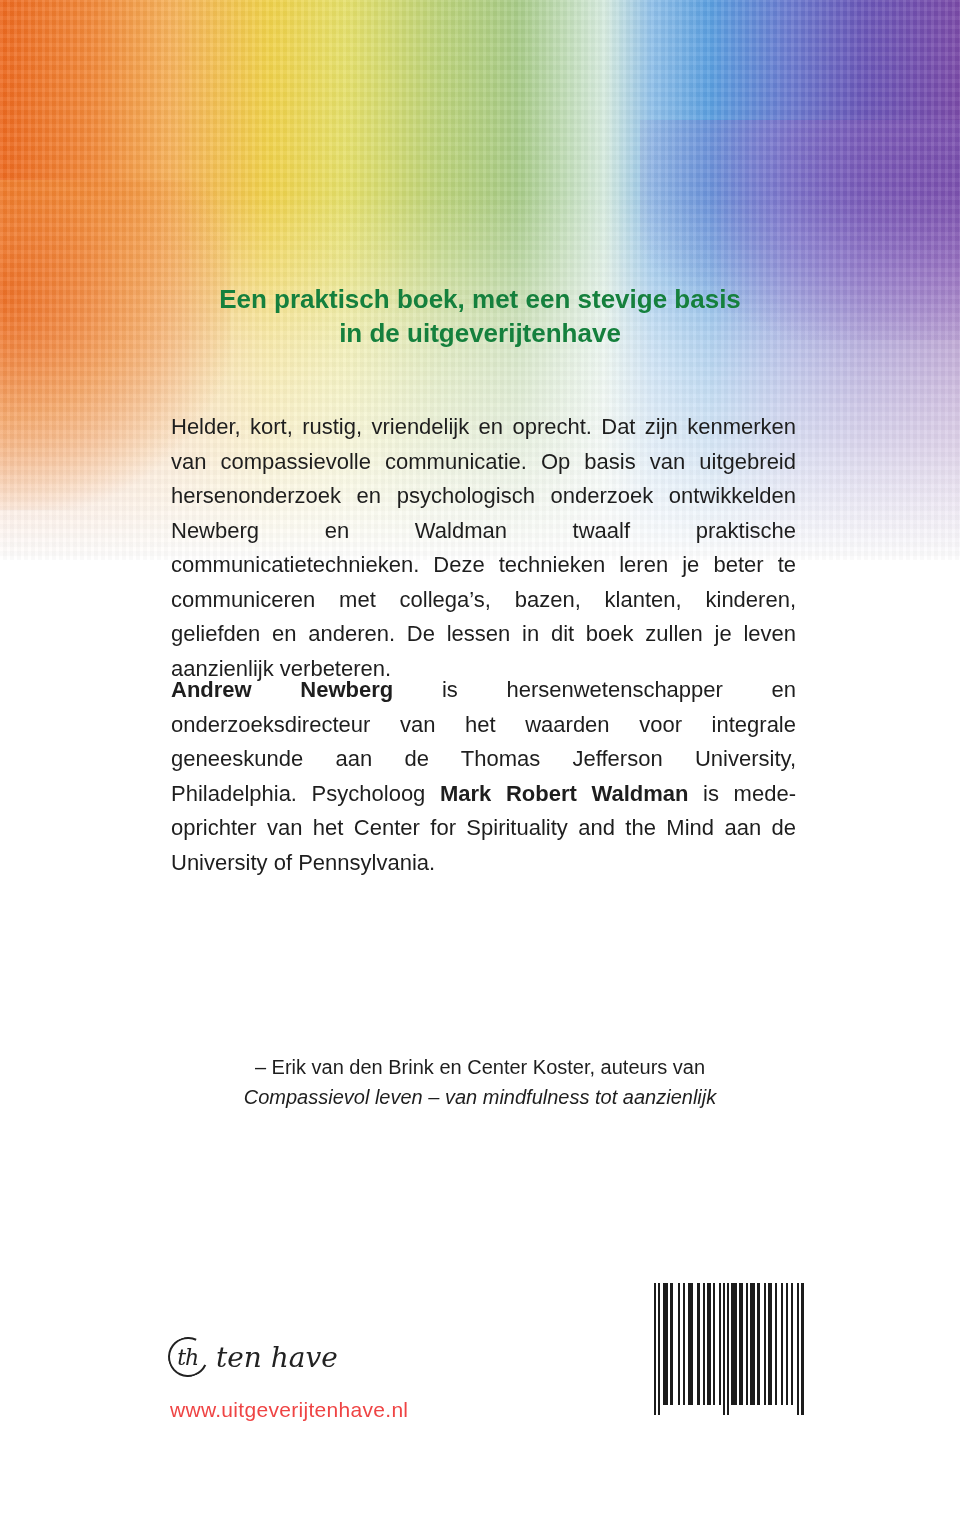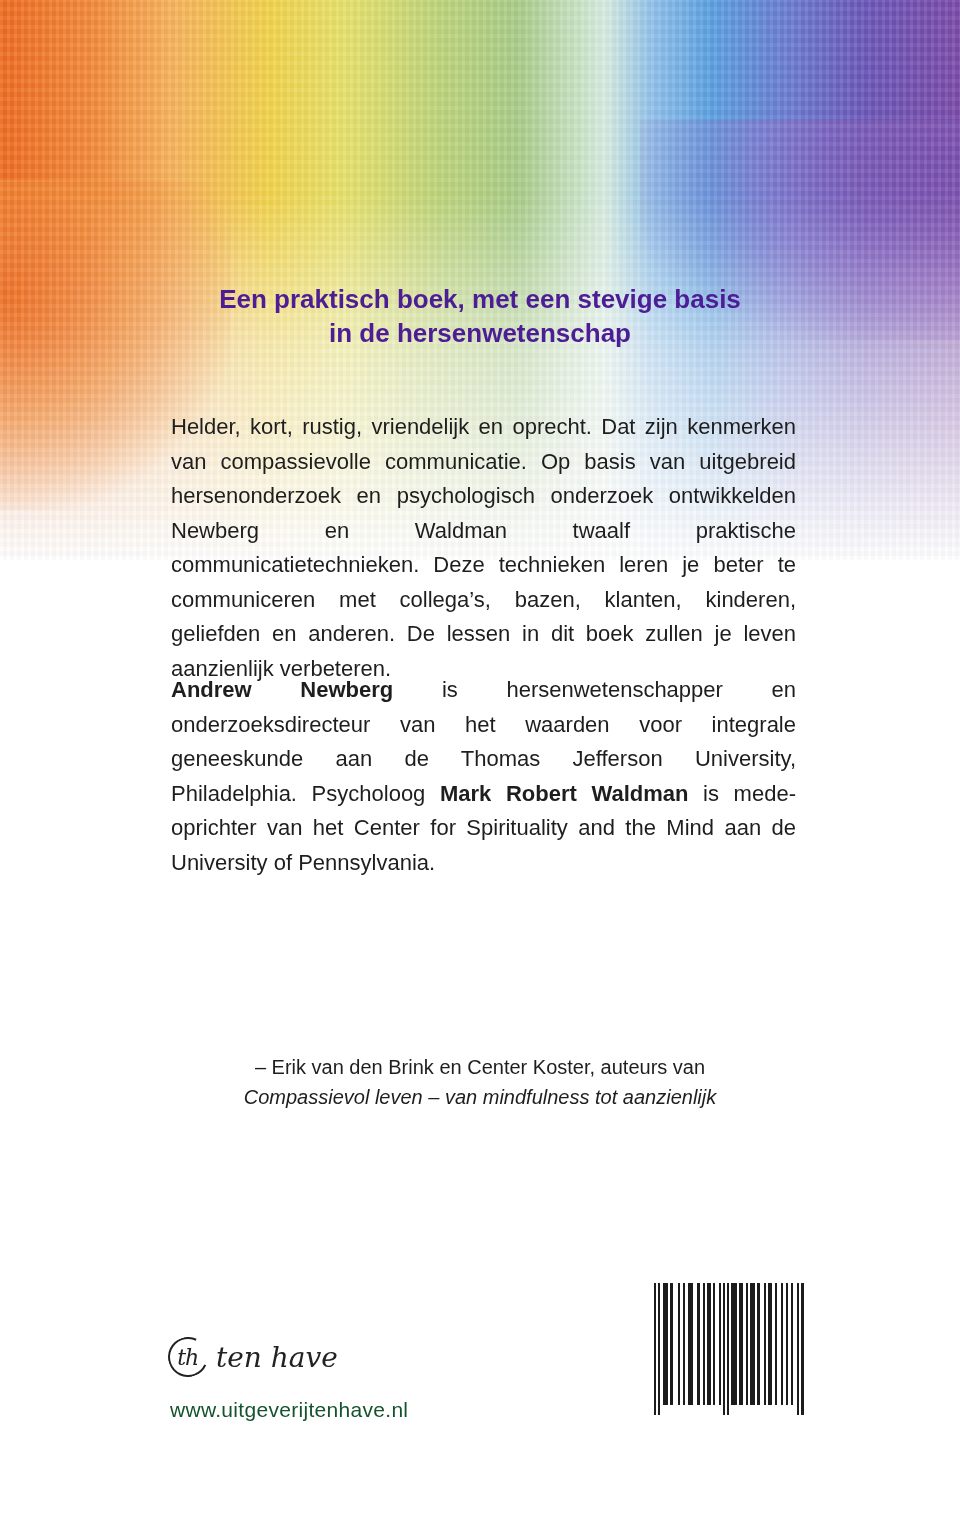--- a/index.html
+++ b/index.html
@@ -29,21 +29,21 @@
   .texture {
     position: absolute; left: 0; top: 0; width: 960px; height: 560px;
     background-image:
       repeating-linear-gradient(90deg, rgba(255,255,255,0.08) 0 3px, rgba(0,0,0,0.02) 3px 7px),
       repeating-linear-gradient(0deg, rgba(255,255,255,0.06) 0 4px, rgba(0,0,0,0.015) 4px 9px);
   }
   .content { position: absolute; left: 0; top: 0; width: 960px; height: 1518px; }
 
   .headline {
     position: absolute; left: 150px; top: 282px; width: 660px;
-    text-align: center; color: #4c1d95;
+    text-align: center; color: #15803d;
     font-size: 26px; font-weight: bold; line-height: 34px;
   }
   .body-text {
     position: absolute; left: 171px; width: 625px;
     font-size: 22px; line-height: 34.5px; color: #1e1e1e;
     text-align: justify;
   }
   .blurb { top: 410px; }
   .authors { top: 673px; }
   .authors b { font-weight: bold; }
@@ -66,21 +66,21 @@
     display: flex; align-items: center; justify-content: center; box-sizing: border-box;
   }
   .logo-mark span {
     transform: rotate(20deg); font-family: "DejaVu Serif", serif; font-style: italic;
     font-size: 22px; color: #222; letter-spacing: -1px;
   }
   .logo-text {
     margin-left: 8px; font-family: "DejaVu Serif", serif; font-style: italic;
     font-size: 28px; color: #222;
   }
-  .website { position: absolute; left: 170px; top: 1398px; font-size: 21px; color: #14532d; letter-spacing: 0.3px; }
+  .website { position: absolute; left: 170px; top: 1398px; font-size: 21px; color: #ef4444; letter-spacing: 0.3px; }
 
   .barcode { position: absolute; left: 654px; top: 1283px; width: 170px; height: 150px; }
   .barcode-bars { position: absolute; left: 0; top: 0; width: 170px; height: 135px; display: flex; align-items: flex-start; }
   .barcode-bars i { display: block; height: 122px; background: #1c1c1c; }
   .barcode-bars i.gap { background: transparent; }
   .barcode-bars i.guard { height: 132px; }
   .barcode-digits {
     position: absolute; left: -18px; top: 118px; width: 200px;
     font-size: 19px; color: #222; letter-spacing: 2.4px; font-family: "DejaVu Sans", sans-serif;
   }
@@ -90,21 +90,21 @@
 
 <div class="bg-watercolor"></div>
 <div class="bg-left-bleed"></div>
 <div class="bg-right-bleed"></div>
 <div class="texture"></div>
 
 <div class="content">
 
   <div class="headline">
     <div>Een praktisch boek, met een stevige basis</div>
-    <div>in de hersenwetenschap</div>
+    <div>in de uitgeverijtenhave</div>
   </div>
 
   <p class="body-text blurb" style="margin:0;">Helder, kort, rustig, vriendelijk en oprecht. Dat zijn kenmerken van compassievolle communicatie. Op basis van uitgebreid hersenonderzoek en psychologisch onderzoek ontwikkelden Newberg en Waldman twaalf praktische communicatietechnieken. Deze technieken leren je beter te communiceren met collega’s, bazen, klanten, kinderen, geliefden en anderen. De lessen in dit boek zullen je leven aanzienlijk verbeteren.</p>
 
   <p class="body-text authors" style="margin:0;">
     <b>Andrew Newberg</b><span> is hersenwetenschapper en onderzoeksdirecteur van het waarden voor integrale geneeskunde aan de Thomas Jefferson University, Philadelphia. Psycholoog </span><b>Mark Robert Waldman</b><span> is mede-oprichter van het Center for Spirituality and the Mind aan de University of Pennsylvania.</span>
   </p>
 
   <div class="attribution">
     <span>– Erik van den Brink en Center Koster, auteurs van</span>

